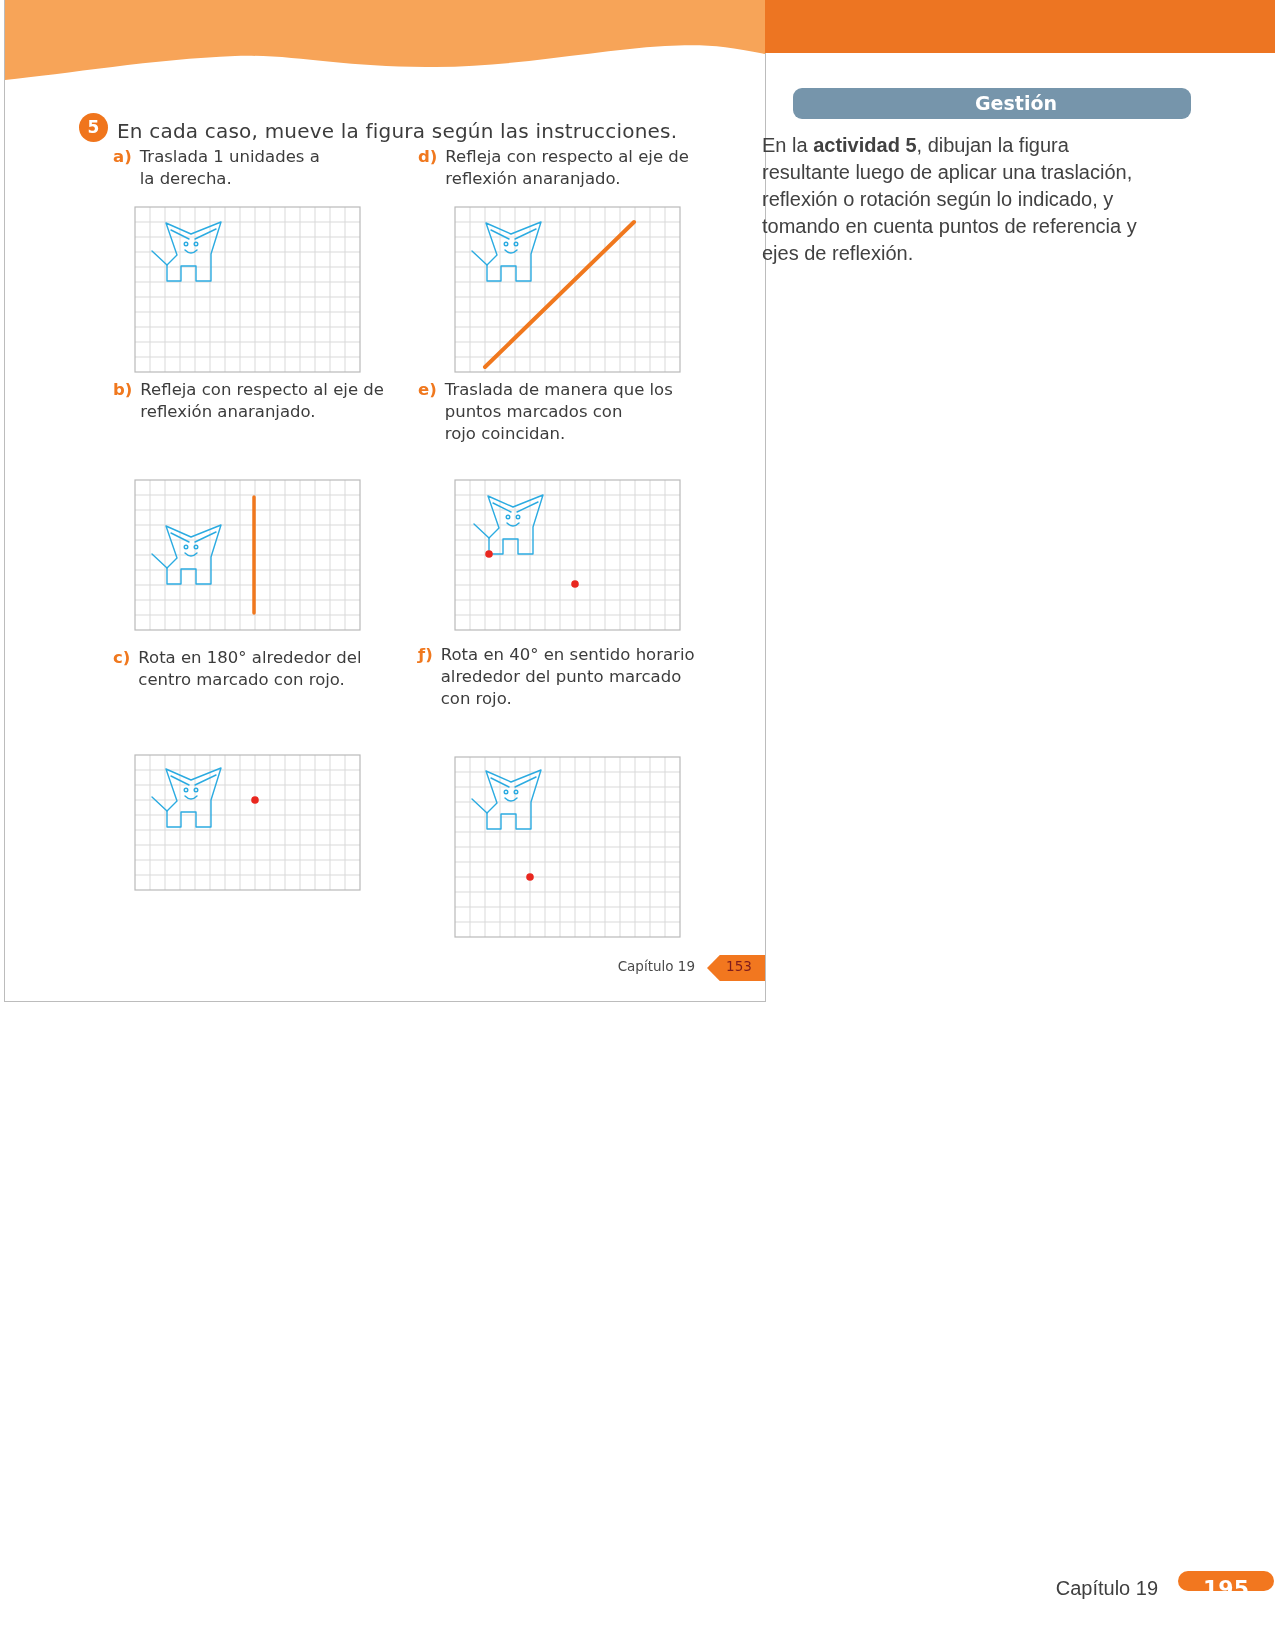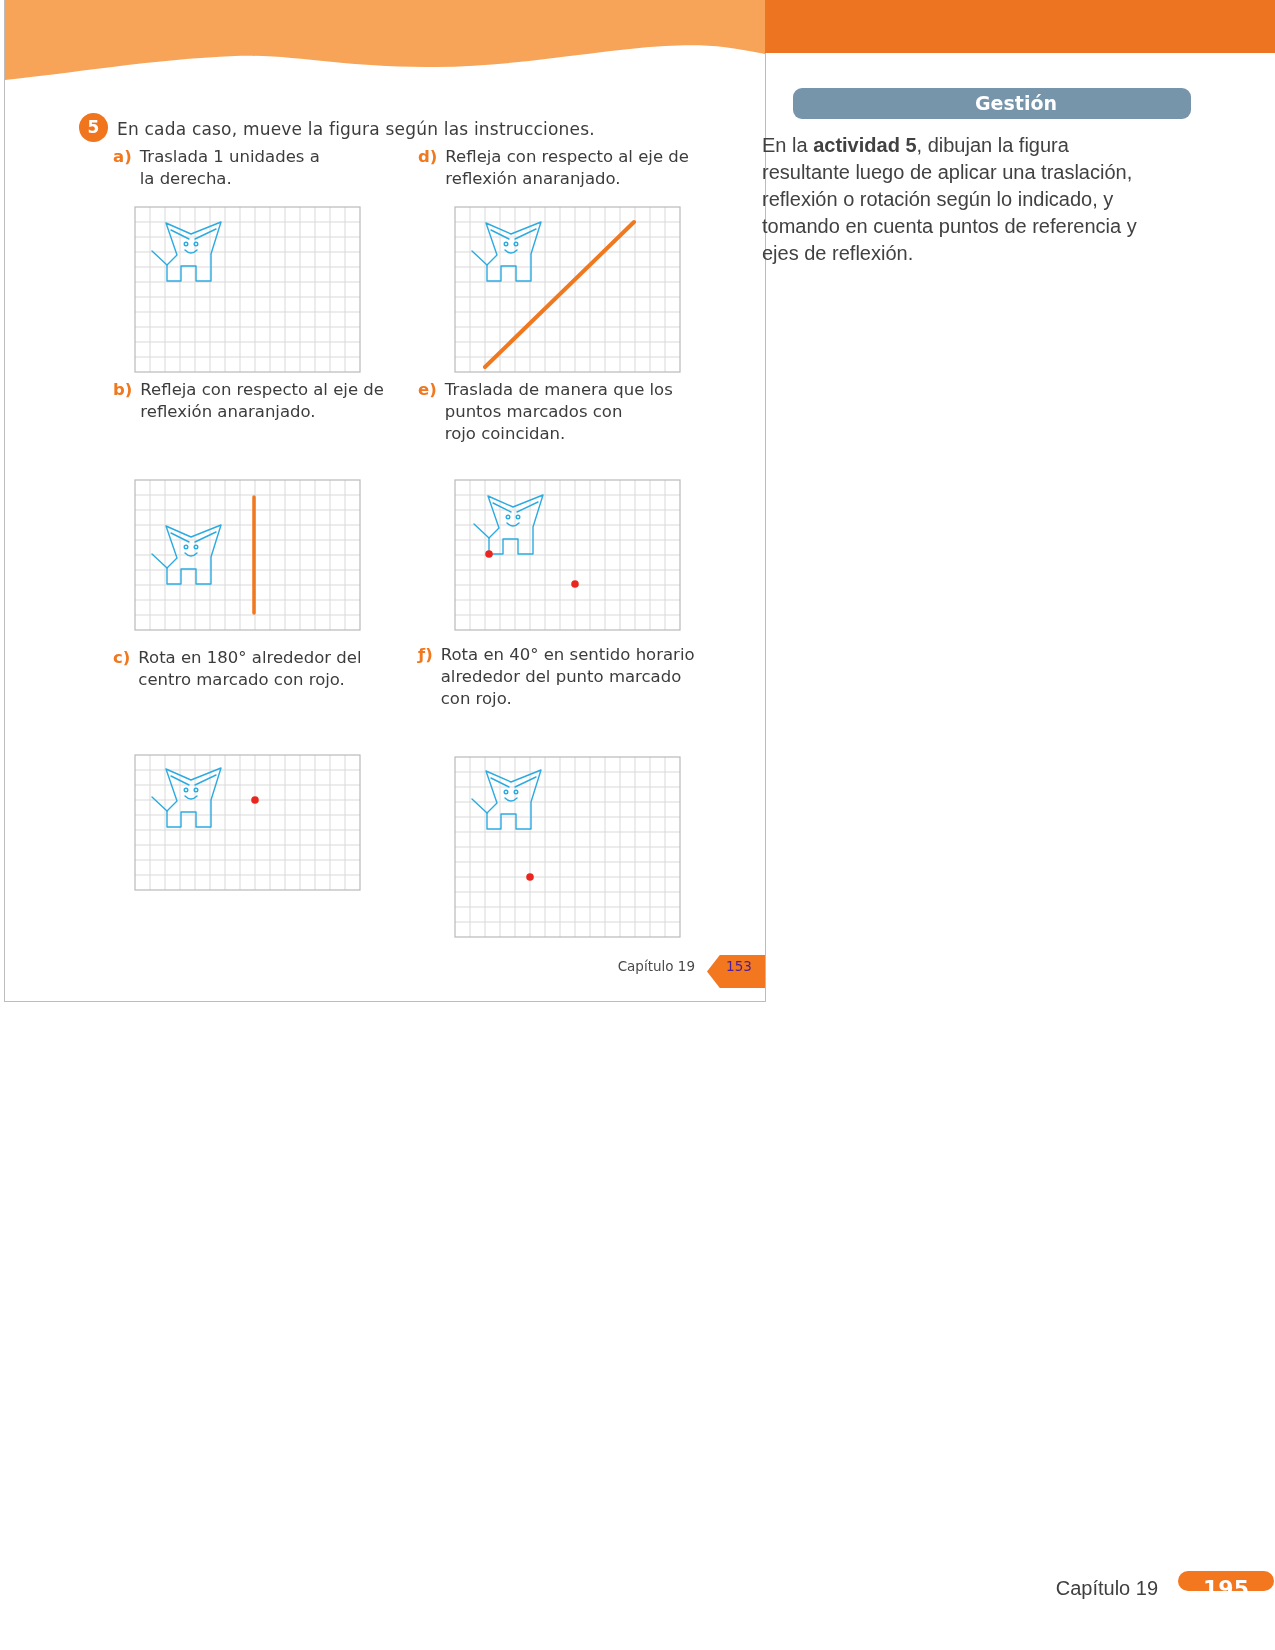--- a/index.html
+++ b/index.html
@@ -10,21 +10,21 @@
   
   .page{
     position:absolute;left:4px;top:0;width:760px;height:1001px;
     background:#ffffff;border:1px solid #bcbcbc;border-top:none;overflow:hidden;
   }
   .wave{position:absolute;left:0;top:0;}
   .badge5{
     position:absolute;left:74px;top:113px;width:29px;height:29px;border-radius:50%;
     background:#f0751c;color:#fff;font-weight:bold;font-size:17px;text-align:center;line-height:29px;
   }
-  .instr{position:absolute;left:112px;top:119px;font-size:17px;letter-spacing:.2px;}
+  .instr{position:absolute;left:112px;top:119px;font-size:20px;letter-spacing:.2px;}
   .lab{position:absolute;display:flex;gap:8px;font-size:16.5px;line-height:22px;width:300px;}
   .lab .letter{color:#f0781e;font-weight:bold;flex:0 0 auto;}
   .lab .ltext{white-space:pre-line;}
   .lab-a{left:108px;top:146px}
   .lab-b{left:108px;top:379px}
   .lab-c{left:108px;top:647px}
   .lab-d{left:413px;top:146px}
   .lab-e{left:413px;top:379px}
   .lab-f{left:413px;top:644px}
   .grid{position:absolute;}
@@ -32,22 +32,22 @@
   .grid-b{left:129px;top:479px}
   .grid-c{left:129px;top:754px}
   .grid-d{left:449px;top:206px}
   .grid-e{left:449px;top:479px}
   .grid-f{left:449px;top:756px}
   .pfoot-text{
     position:absolute;left:530px;top:958px;width:160px;text-align:right;
     font-size:13.5px;color:#4a4a4a;
   }
   .pfoot-badge{
-    position:absolute;left:702px;top:955px;width:64px;height:33px;background:#f2771f;
-    color:#4c1d95;font-size:13.5px;text-align:center;line-height:23px;
+    position:absolute;left:702px;top:955px;width:64px;height:26px;background:#f2771f;
+    color:#7f1d1d;font-size:13.5px;text-align:center;line-height:23px;
     clip-path:polygon(0% 50%,20% 0%,100% 0%,100% 100%,20% 100%);
   }
   
   .topbar{position:absolute;left:765px;top:0;width:510px;height:53px;background:#ed7522;}
   .sidebar{position:absolute;left:762px;top:88px;width:382px;}
   .gestion{
     margin-left:31px;width:350px;height:31px;background:#7695ab;border-radius:9px;
     color:#ffffff;font-weight:bold;font-size:19px;text-align:center;line-height:31px;padding-left:48px;
   }
   .sb-p{

